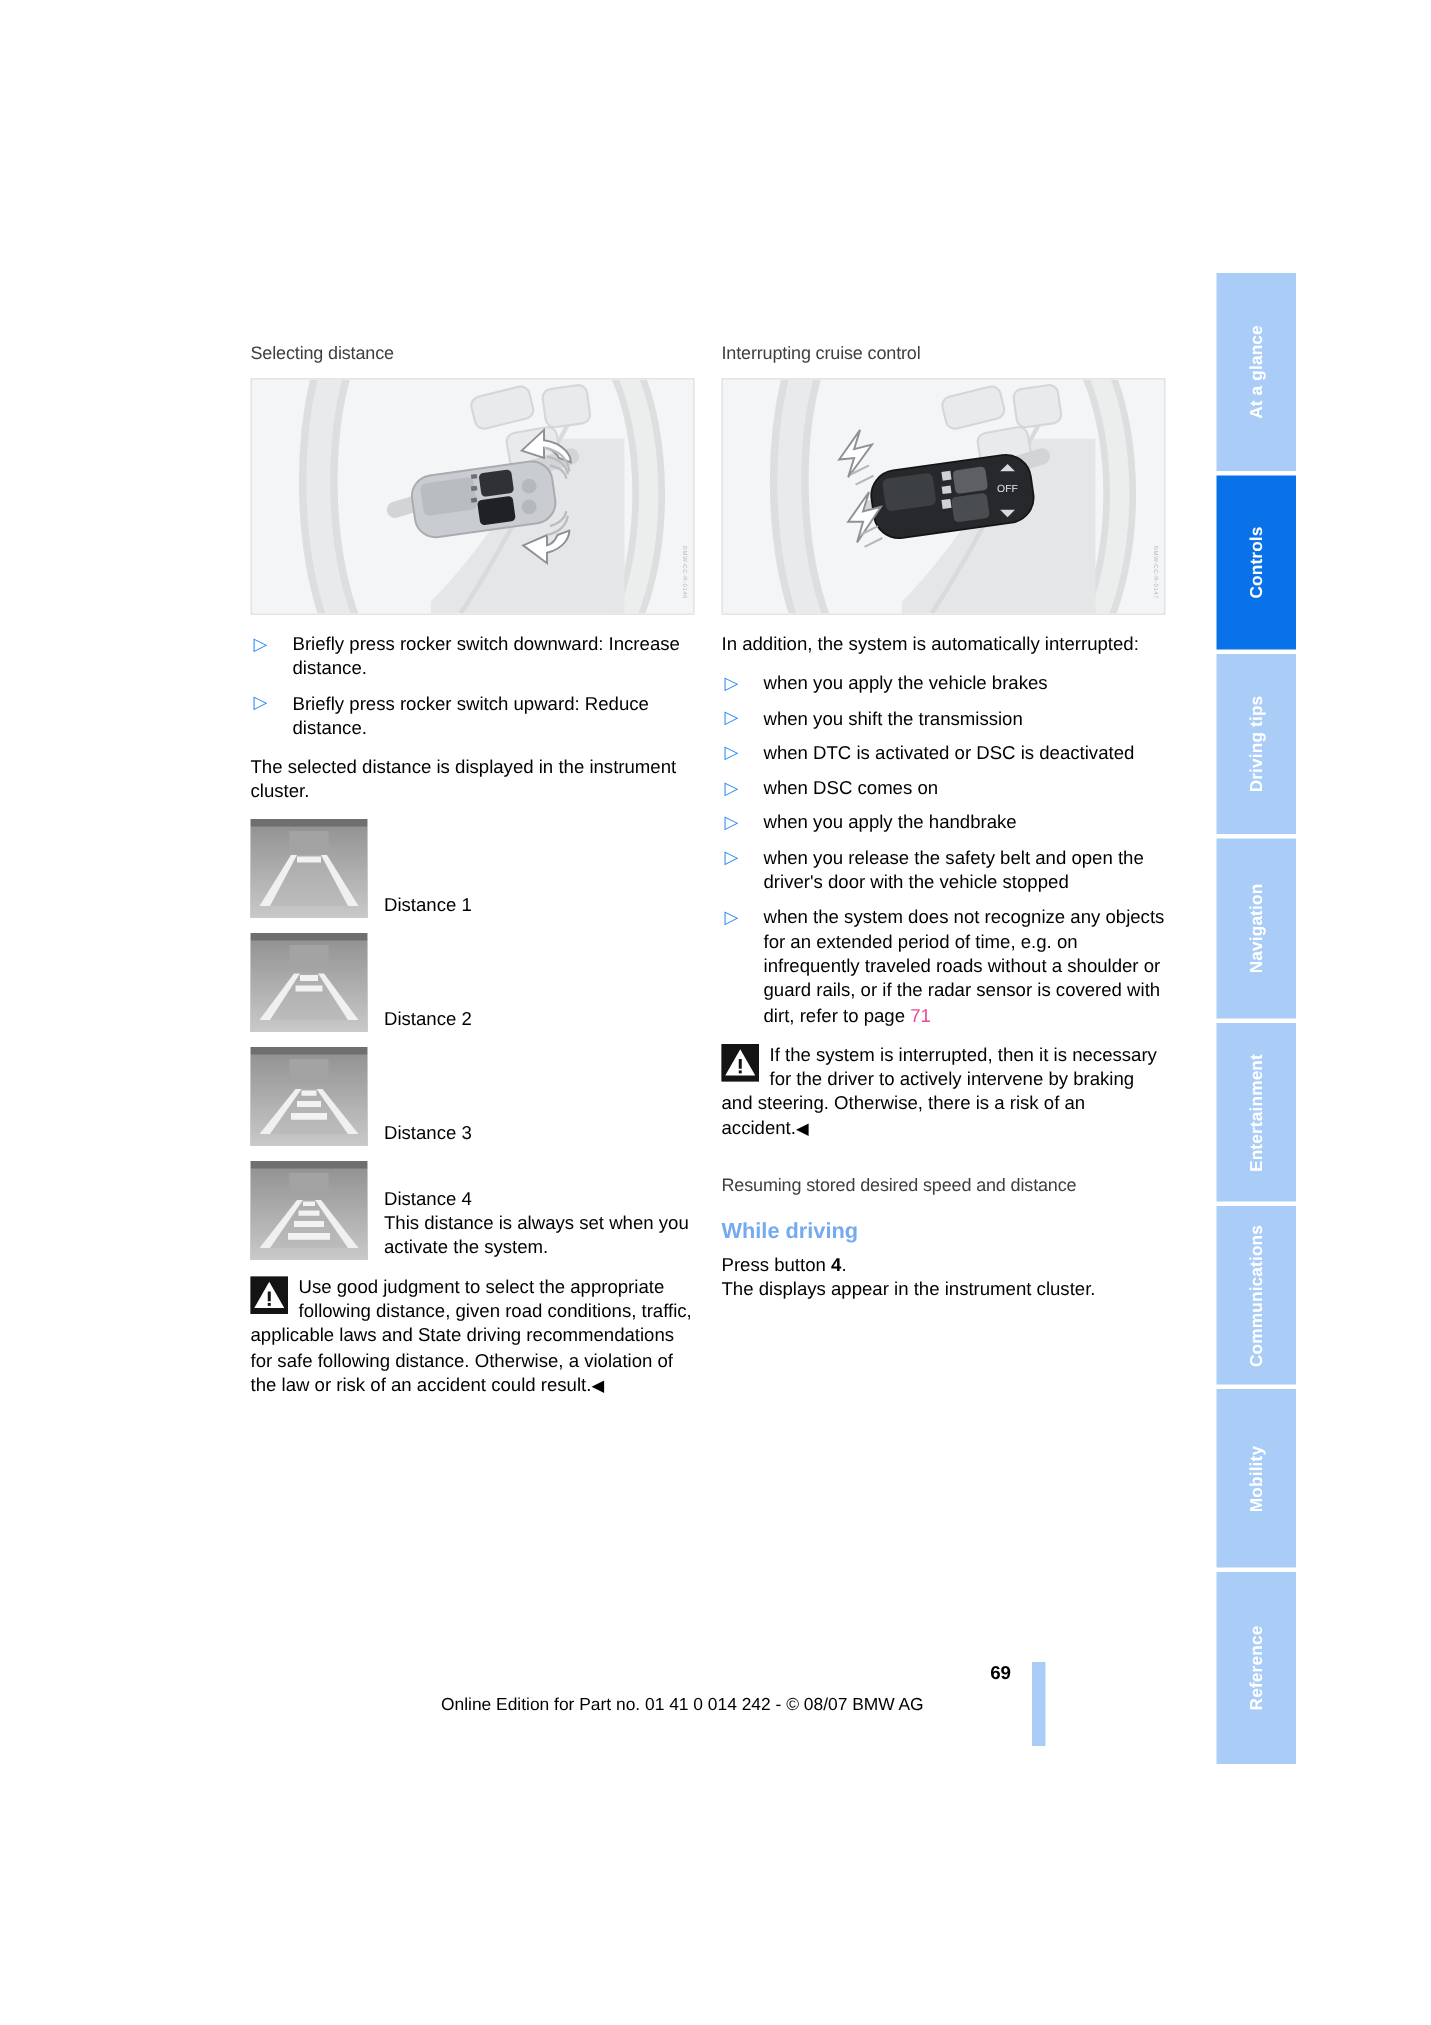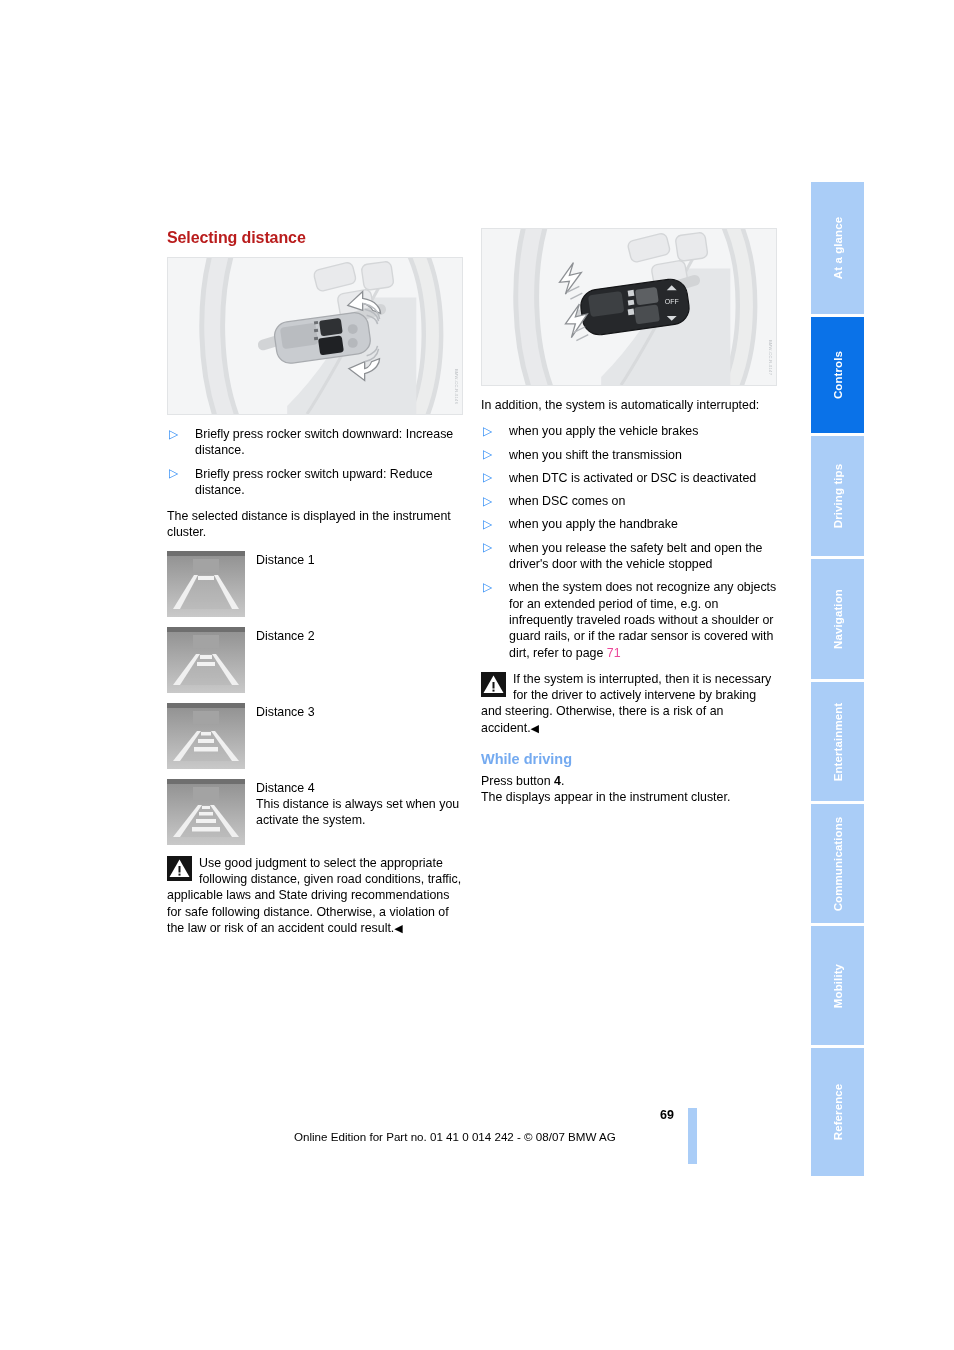--- a/index.html
+++ b/index.html
@@ -27,23 +27,23 @@
   
   .col {
     position: absolute;
     top: 228px;
     width: 296px;
   }
   .col-left  { left: 167px; }
   .col-right { left: 481px; }
 
   h2.section-title {
-    font-size: 16px;
-    font-weight: bold;
-    color: #b91c1c;
+    font-size: 12px;
+    font-weight: normal;
+    color: #404040;
     margin: 0 0 9px 0;
     line-height: 1.25;
     letter-spacing: -0.1px;
   }
   h3.sub-title {
     font-size: 14.5px;
     font-weight: bold;
     color: #74aaf0;
     margin: 14px 0 5px 0;
     line-height: 1.25;
@@ -100,21 +100,21 @@
     font-size: 4px;
     color: #b8bcc0;
     writing-mode: vertical-rl;
     letter-spacing: 0.3px;
     line-height: 5px;
   }
 
   
   .dist-row {
     display: flex;
-    align-items: flex-start;
+    align-items: flex-end;
     margin-bottom: 10px;
   }
   .dist-icon {
     width: 78px;
     height: 66px;
     flex: 0 0 78px;
     margin-right: 11px;
     background: #9a9a9a;
     overflow: hidden;
     position: relative;
@@ -389,20 +389,21 @@
           <rect x="11.5" y="17.6" width="2" height="2" fill="#141414"></rect>
         </svg>
       </div>
       <span>Use good judgment to select the appropriate following distance, given road conditions, traffic, applicable laws and State driving recommendations for safe following distance. Otherwise, a violation of the law or risk of an accident could result.</span><span class="warn-end">◀</span>
     </div>
 
   </div>
 
   <div class="col col-right">
 
+    <h2 class="section-title">Interrupting cruise control</h2>
 
     <div class="illus">
       <svg viewBox="0 0 296 158" preserveAspectRatio="none" aria-hidden="true">
         <rect x="0" y="0" width="296" height="158" fill="#f4f5f6"></rect>
         <path d="M55 -10 C 40 40, 40 115, 62 170" stroke="#dcdee0" stroke-width="26" fill="none"></path>
         <path d="M55 -10 C 40 40, 40 115, 62 170" stroke="#e9eaec" stroke-width="16" fill="none"></path>
         <path d="M250 -8 C 272 40, 272 118, 248 168" stroke="#dcdee0" stroke-width="22" fill="none"></path>
         <path d="M250 -8 C 272 40, 272 118, 248 168" stroke="#eceded" stroke-width="13" fill="none"></path>
         <path d="M120 150 C 150 120, 175 80, 200 40 L 250 40 L 250 158 L 120 158 Z" fill="#e4e6e8"></path>
         <path d="M140 158 C 165 120, 190 70, 215 25" stroke="#d8dadc" stroke-width="3" fill="none"></path>
@@ -481,20 +482,21 @@
         <svg viewBox="0 0 25 25" aria-hidden="true">
           <rect x="0" y="0" width="25" height="25" fill="#141414"></rect>
           <path d="M12.5 3.5 L 22.5 21 L 2.5 21 Z" fill="#ffffff"></path>
           <rect x="11.5" y="10" width="2" height="6.5" fill="#141414"></rect>
           <rect x="11.5" y="17.6" width="2" height="2" fill="#141414"></rect>
         </svg>
       </div>
       <span>If the system is interrupted, then it is necessary for the driver to actively intervene by braking and steering. Otherwise, there is a risk of an accident.</span><span class="warn-end">◀</span>
     </div>
 
+    <h2 class="section-title" style="margin-top:22px;">Resuming stored desired speed and distance</h2>
 
     <h3 class="sub-title">While driving</h3>
 
     <p class="body-text tight">
       <span>Press button </span><b>4</b><span>.</span>
     </p>
     <p class="body-text">The displays appear in the instrument cluster.</p>
 
   </div>
 

